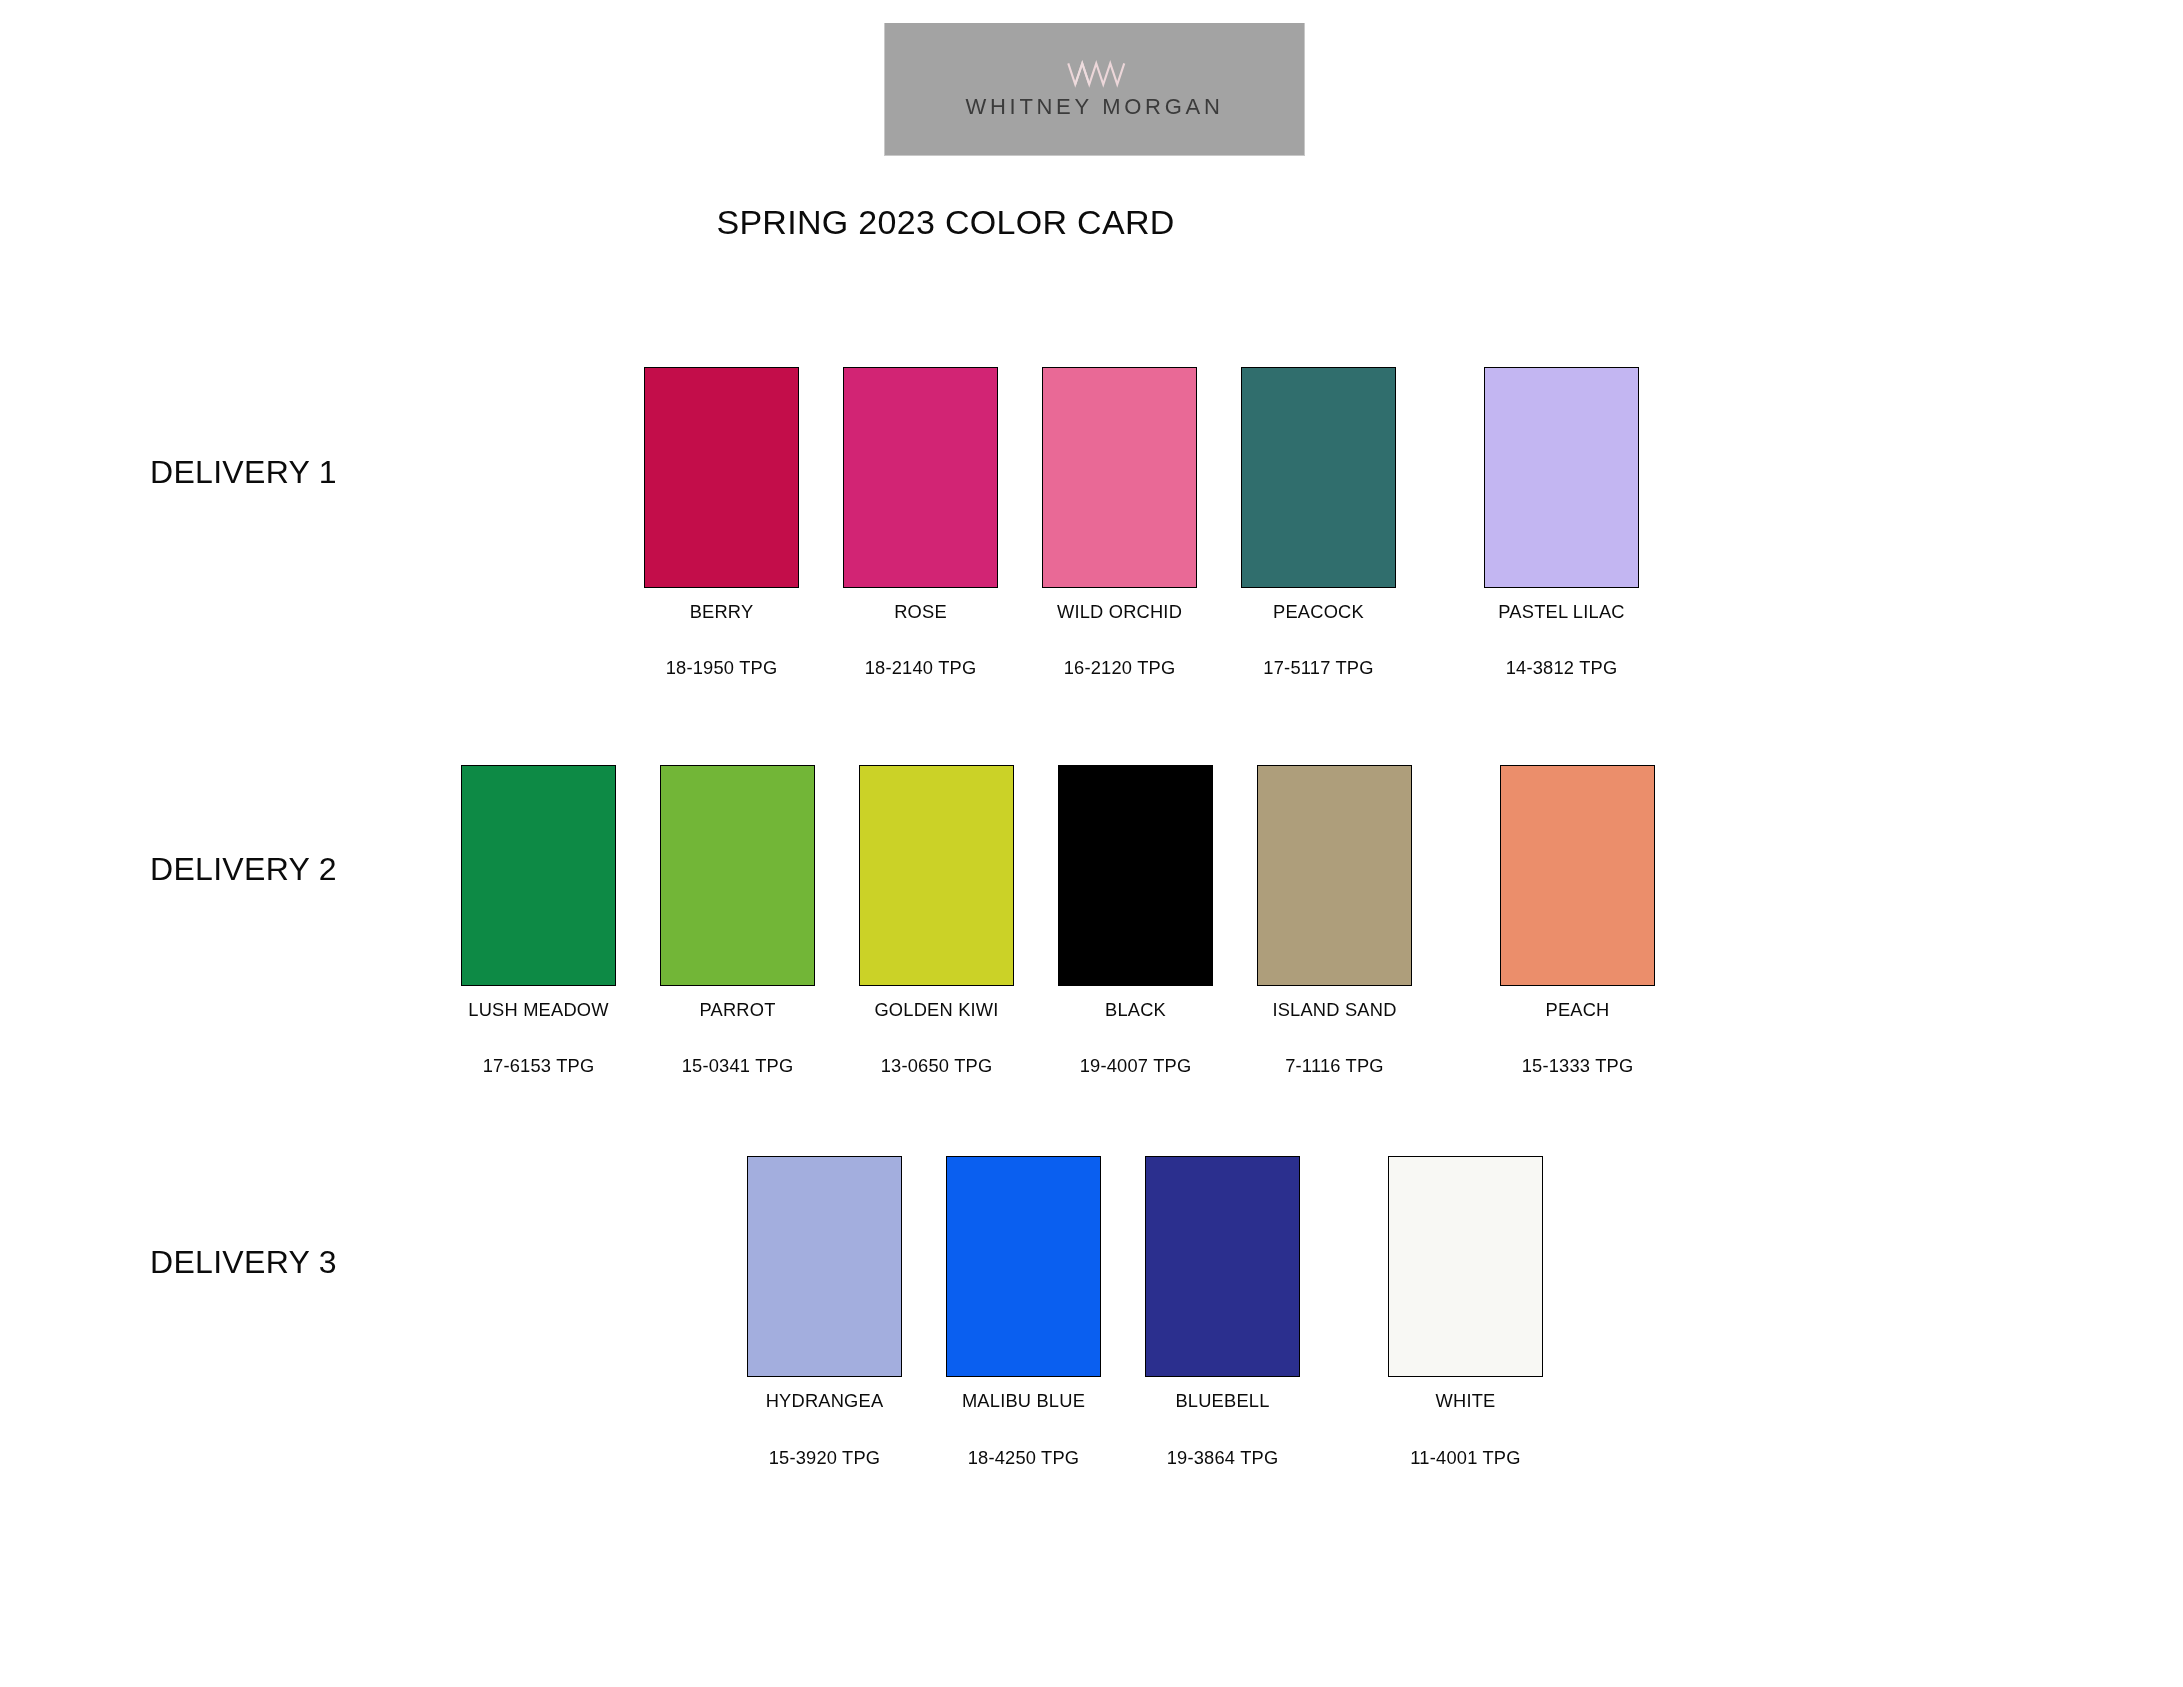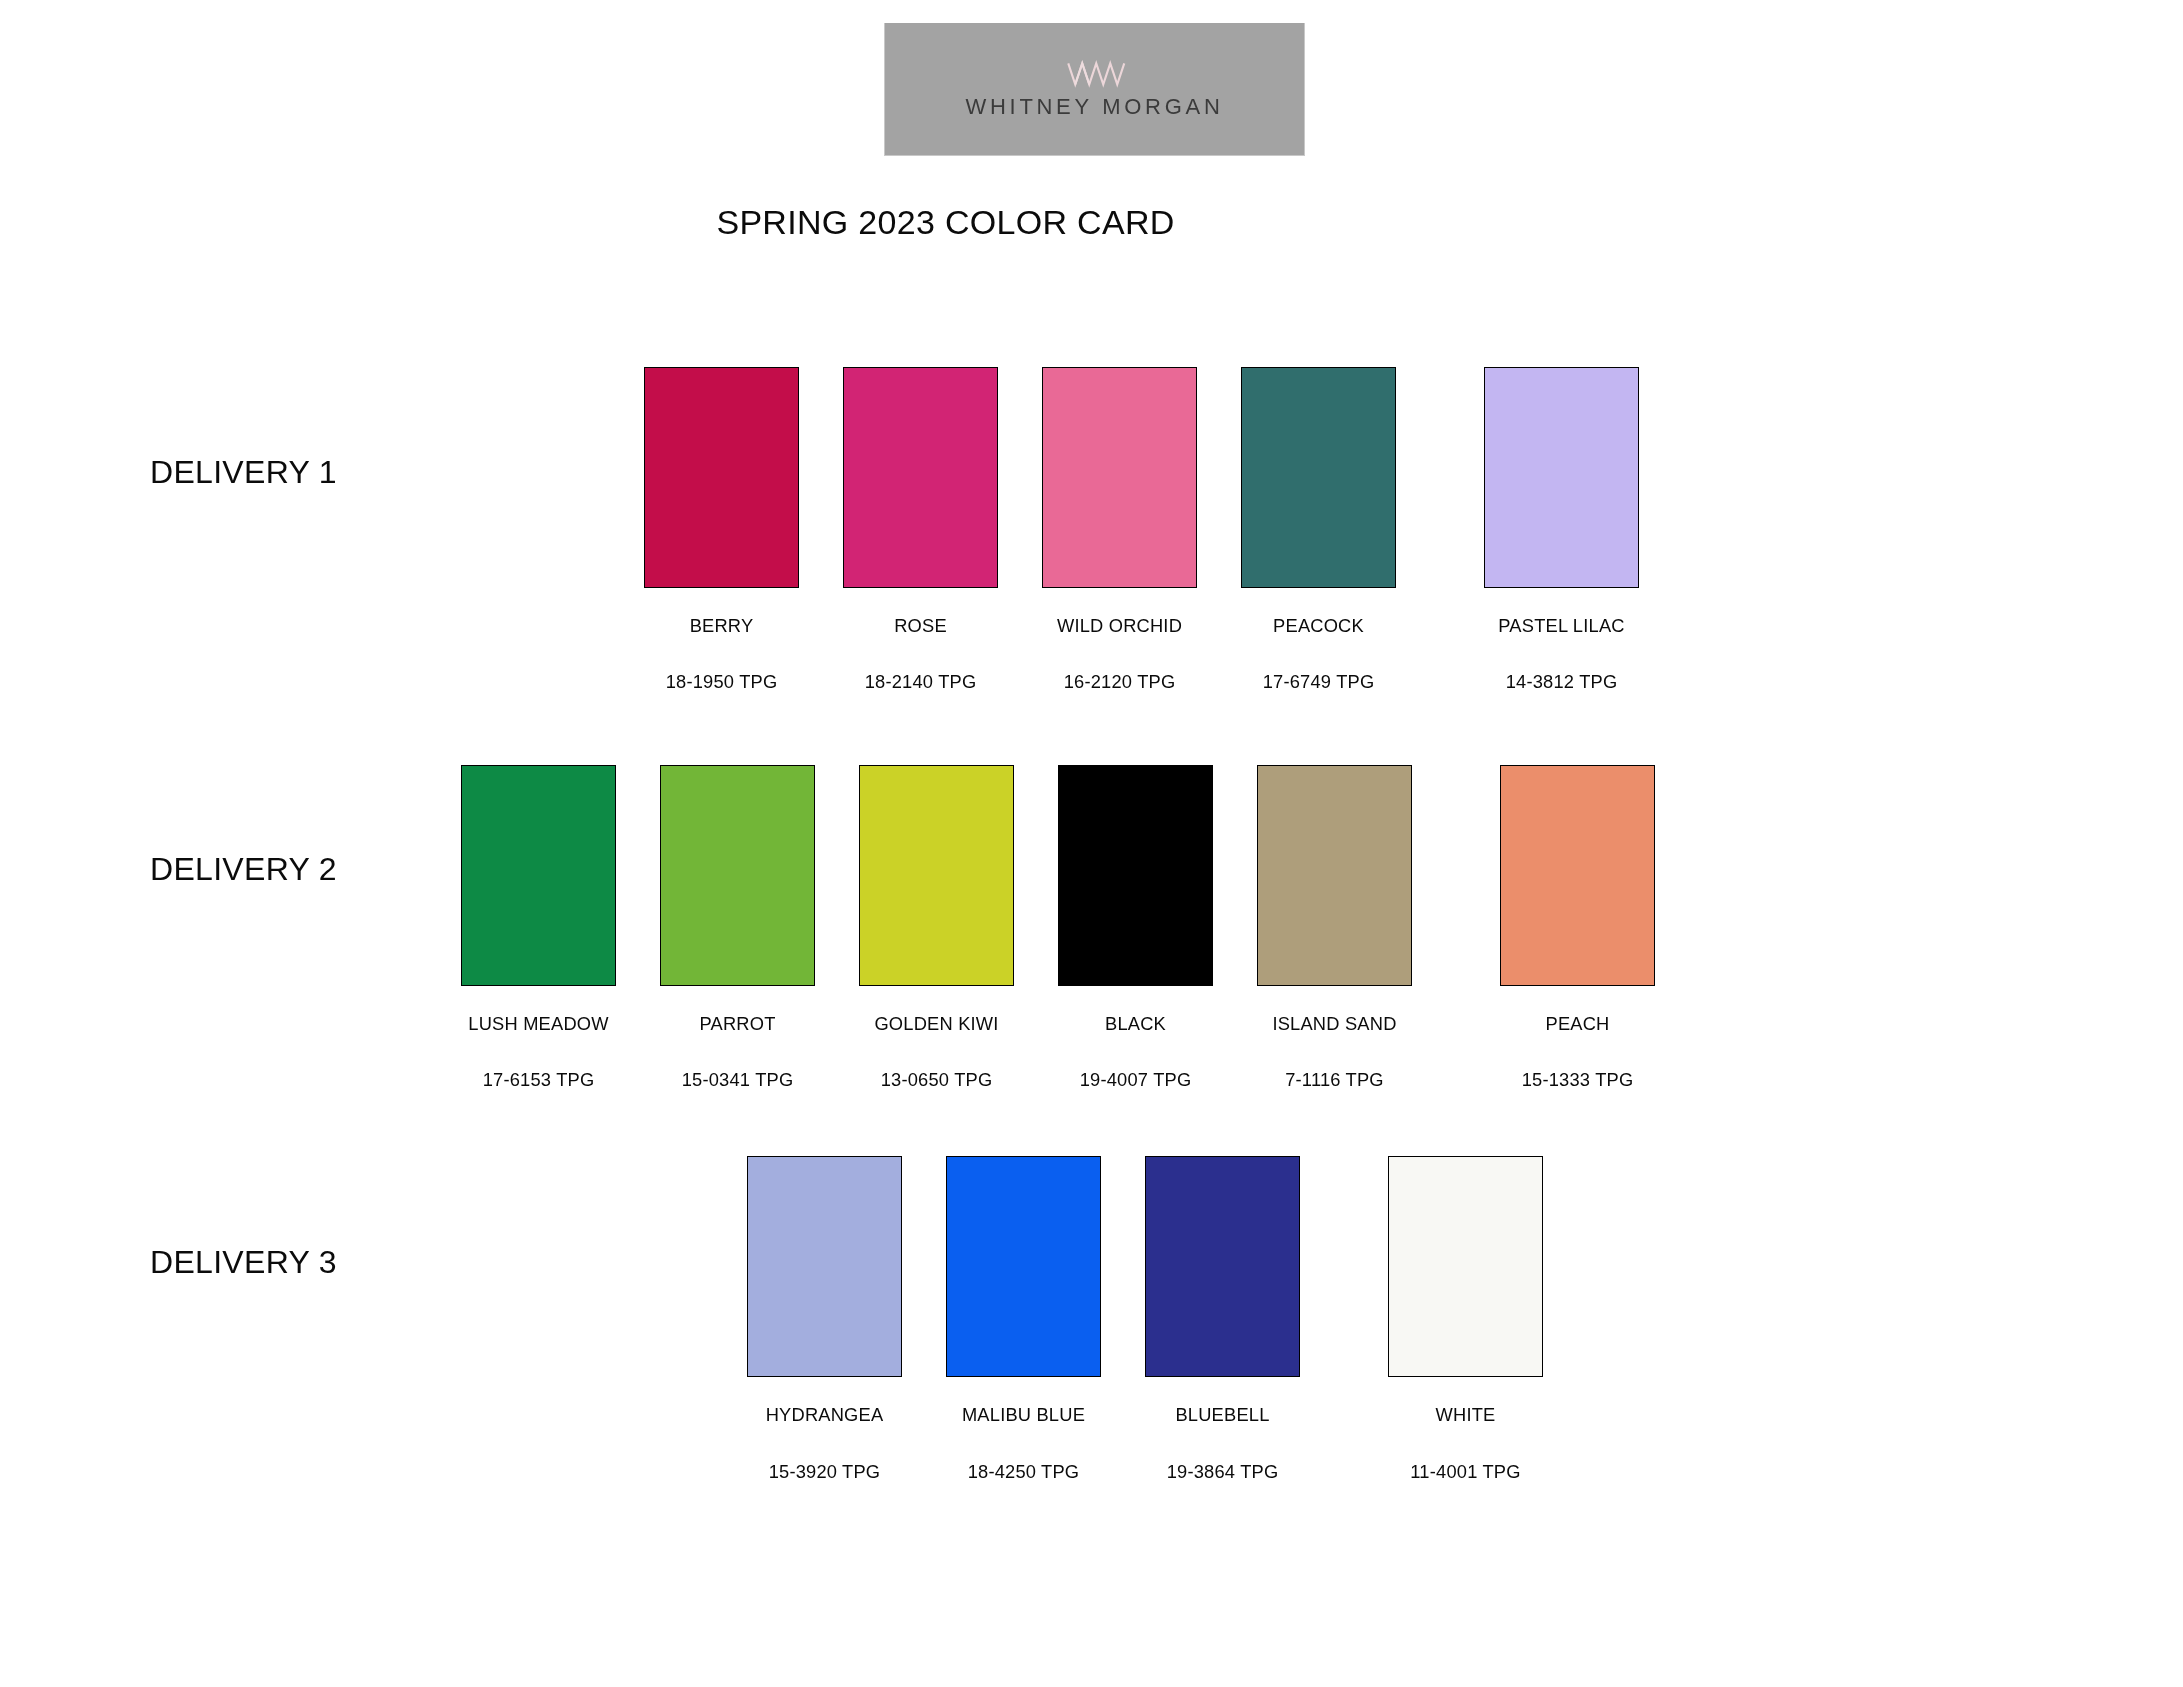--- a/index.html
+++ b/index.html
@@ -89,21 +89,20 @@
   #row-1 .swatch-strip { left: 644px; top: 0px; }
   #row-2 .swatch-strip { left: 461px; top: 14px; }
   #row-3 .swatch-strip { left: 747px; top: 12.2px; align-items: center; }
 
   .swatch-cell {
     width: 155px;
     display: flex;
     flex-direction: column;
     align-items: center;
     margin-right: 44px;
-    gap: 14px;
   }
   .swatch-cell:last-child { margin-right: 0; padding-left: 44px; }
 
   .swatch-chip {
     width: 155px;
     height: 221px;
     border: 1.7px solid #000000;
     box-sizing: border-box;
   }
   .swatch-caption {
@@ -160,21 +159,21 @@
       <div class="swatch-chip" style="background-color: rgb(233, 105, 150);"></div>
       <div class="swatch-caption">
         <span class="swatch-name">WILD ORCHID</span>
         <span class="swatch-code">16-2120 TPG</span>
       </div>
     </div>
     <div class="swatch-cell">
       <div class="swatch-chip" style="background-color: rgb(48, 110, 109);"></div>
       <div class="swatch-caption">
         <span class="swatch-name">PEACOCK</span>
-        <span class="swatch-code">17-6749 TPG</span>
+        <span class="swatch-code">17-5117 TPG</span>
       </div>
     </div>
     <div class="swatch-cell">
       <div class="swatch-chip" style="background-color: rgb(195, 182, 242);"></div>
       <div class="swatch-caption">
         <span class="swatch-name">PASTEL LILAC</span>
         <span class="swatch-code">14-3812 TPG</span>
       </div>
     </div>
   </div>

